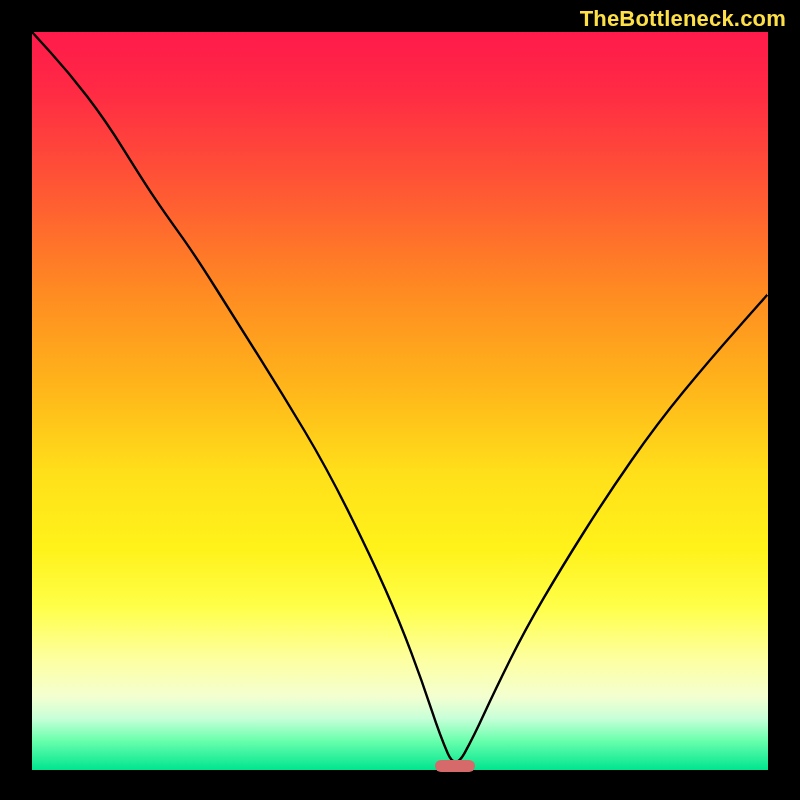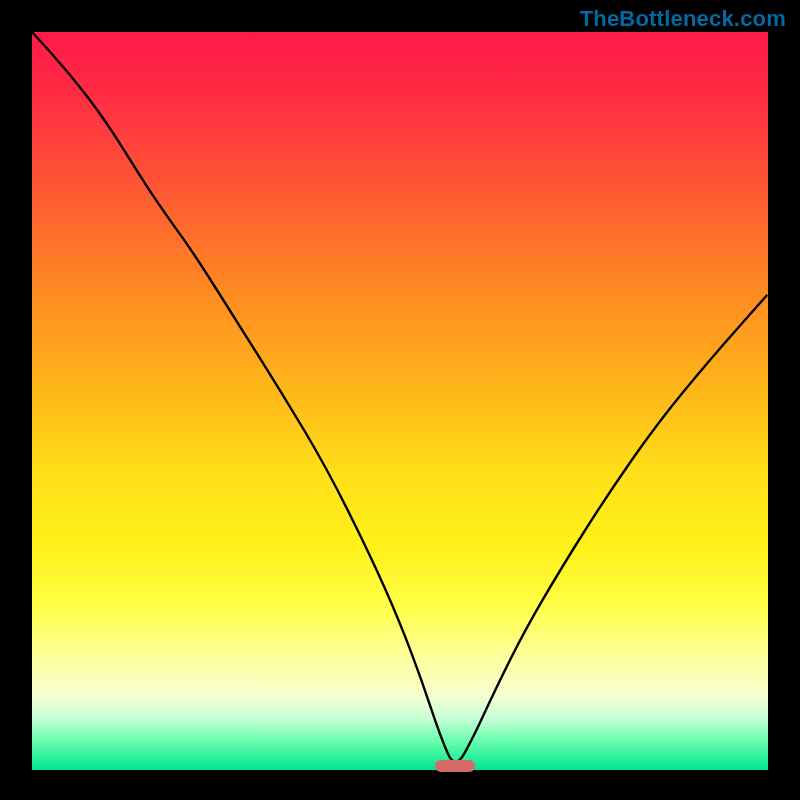--- a/index.html
+++ b/index.html
@@ -54,21 +54,21 @@
   width:40px;height:12px;
   border-radius:6px;
   background:#d66a6a;
 }
 .watermark{
   position:absolute;
   top:6px;
   right:14px;
   font-size:22px;
   font-weight:600;
-  color:#0369a1;
+  color:#fde047;
   letter-spacing:.2px;
 }
 </style>
 </head>
 <body>
 
 <div class="frame">
   <div class="plot">
     <div class="gradient"></div>
     <svg class="curve" viewBox="0 0 736 738" preserveAspectRatio="none">

